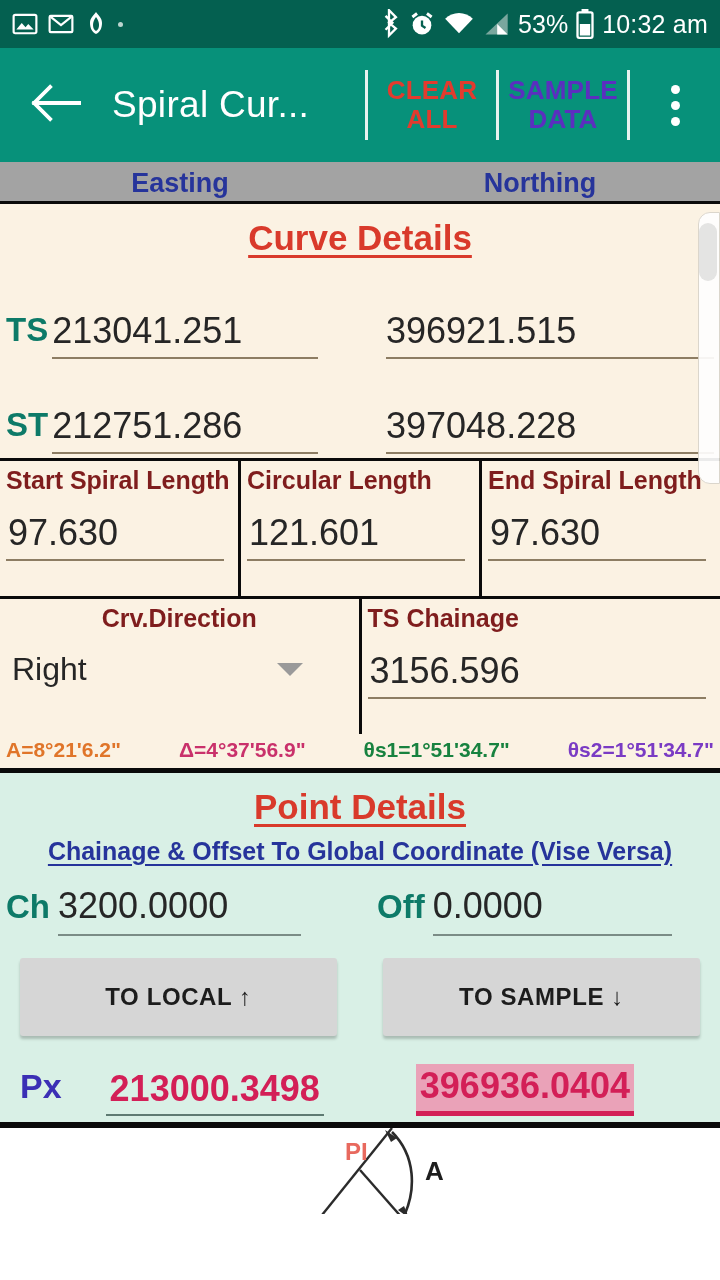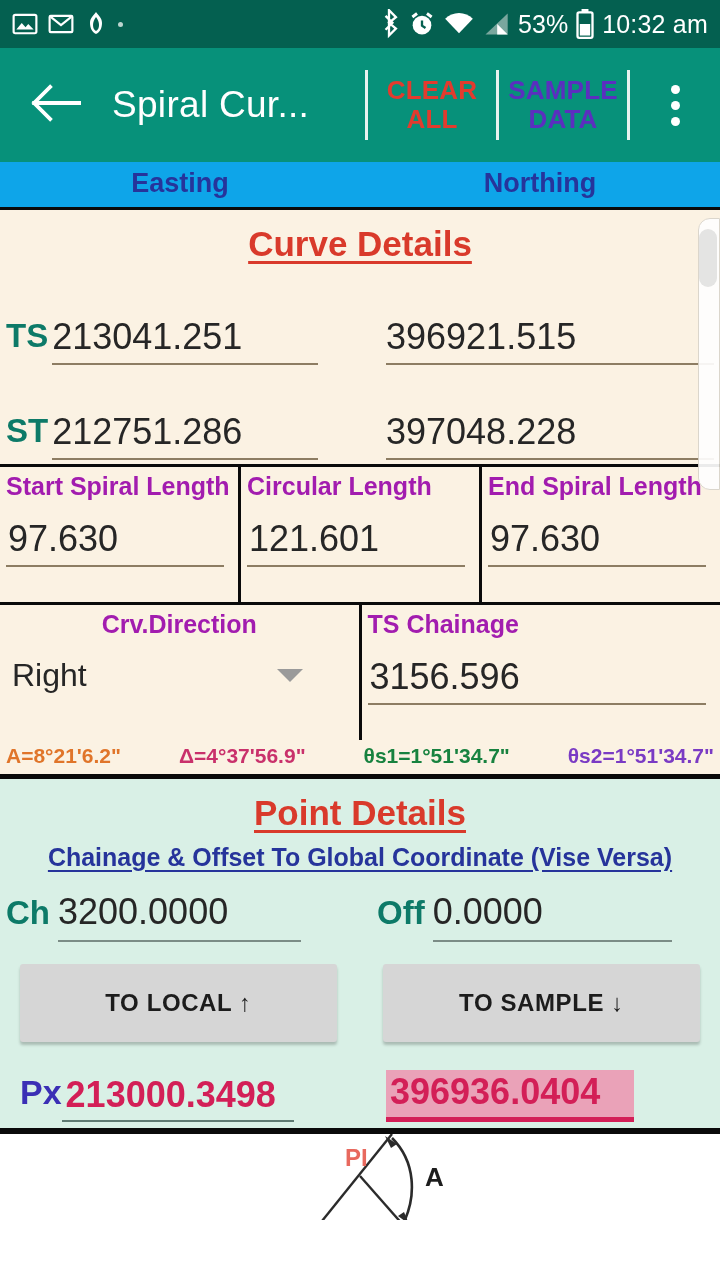--- a/index.html
+++ b/index.html
@@ -47,21 +47,21 @@
   .bar-action.clear { color: #e23b2e; }
   .bar-action.sample { color: #5b2fbf; }
   .overflow-btn {
     width: 90px; display: flex; flex-direction: column;
     align-items: center; justify-content: center; gap: 7px;
   }
   .overflow-btn i { width: 9px; height: 9px; border-radius: 50%; background: #fff; display:block; }
 
   
   .en-header {
-    height: 48px; background: #0ea5e9;
+    height: 42px; background: #a3a3a3;
     display: flex; border-bottom: 3px solid #0a0a0a;
   }
   .en-header div {
     flex: 1; text-align: center; color: #26349b;
     font-size: 27px; font-weight: 700; line-height: 42px;
   }
 
   
   .curve-section { background: #fbf2e3; position: relative; }
   .section-title {
@@ -84,21 +84,21 @@
 
   .grid-divider { height: 3px; background: #0a0a0a; }
 
   .tri-row { display: flex; }
   .tri-cell {
     flex: 1; border-right: 3px solid #0a0a0a; padding: 0 6px 10px 6px;
     min-height: 135px;
   }
   .tri-cell:last-child { border-right: none; }
   .tri-label {
-    color: #a21caf; font-size: 25px; font-weight: 700;
+    color: #7f1d1d; font-size: 25px; font-weight: 700;
     padding: 5px 0 4px; white-space: nowrap;
   }
   .tri-label.center { text-align: center; }
   .tri-value {
     font-size: 36px; color: #262626; border-bottom: 2px solid #8d7d63;
     padding: 14px 2px 6px; line-height: 1.1; margin-right: 8px;
   }
   .dropdown {
     display: flex; align-items: center; justify-content: space-between;
     padding: 14px 10px 6px 6px; font-size: 32px; color: #262626;
@@ -152,21 +152,21 @@
     font-size: 24px; font-weight: 700; letter-spacing: .6px;
     display: flex; align-items: center; justify-content: center;
     border: none; border-radius: 3px;
     box-shadow: 0 3px 3px rgba(0,0,0,.22);
     font-family: "Liberation Sans", sans-serif;
   }
 
   .px-row { display: flex; align-items: flex-end; padding: 28px 6px 0; }
   .px-label { color: #3b2fb5; font-size: 34px; font-weight: 700; padding-bottom: 10px; }
   .px-cell { flex: 1; display: flex; align-items: flex-end; }
-  .px-cell.left { padding-left: 14px; }
+  .px-cell.left { padding-left: 14px; gap: 44px; }
   .px-cell.right { padding-left: 38px; }
   .px-value {
     font-size: 36px; font-weight: 700; color: #d31f57;
     border-bottom: 2px solid #5e7a72; padding: 2px 4px 6px;
     flex: 1; margin-right: 54px; line-height: 1.1;
   }
   .px-value.selected {
     background: #eaa2b8; border-bottom: 5px solid #d31f57; margin-right: 80px;
   }
 

